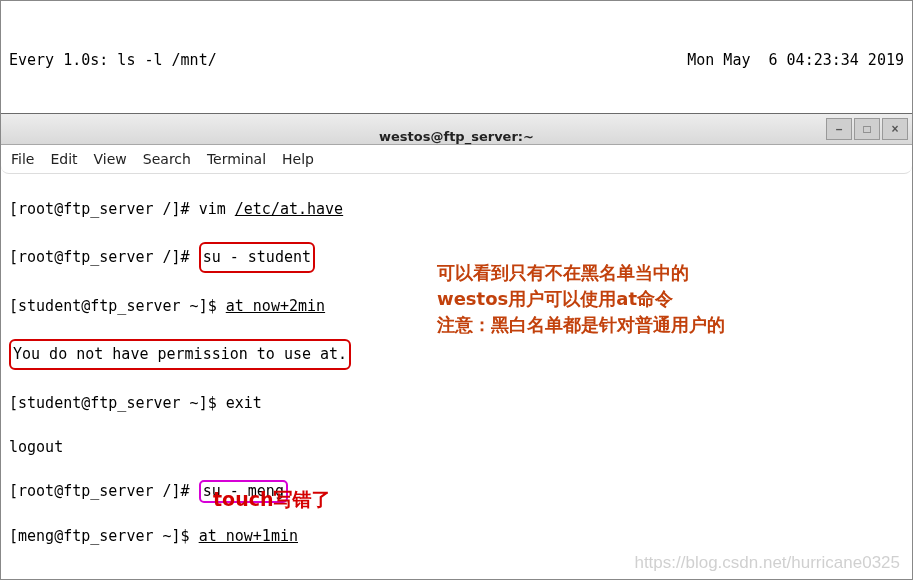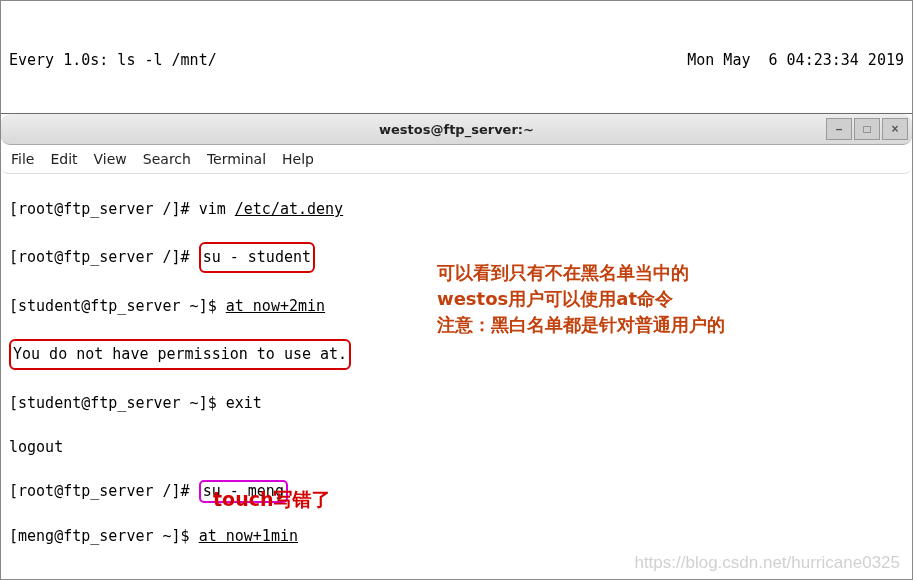--- a/index.html
+++ b/index.html
@@ -28,28 +28,27 @@
   top: 112px;
   width: 911px;
   background: #fff;
   border-top: 1px solid #6b6b6b;
 }
 .titlebar {
   height: 30px;
   background: linear-gradient(#ededed,#d9d9d9);
   border-bottom: 1px solid #a8a8a8;
   display: flex;
-  align-items: center;
+  align-items: flex-end;
   justify-content: center;
   position: relative;
   font-family: "DejaVu Sans", sans-serif;
   font-size: 13px;
   font-weight: bold;
   color: #222;
-  border-radius: 9px;
 }
 .winbtns {
   position: absolute;
   right: 4px;
   top: 4px;
   display: flex;
   gap: 2px;
 }
 .winbtn {
   width: 24px;
@@ -134,21 +133,21 @@
   <div class="menubar">
     <span class="menuitem">File</span>
     <span class="menuitem">Edit</span>
     <span class="menuitem">View</span>
     <span class="menuitem">Search</span>
     <span class="menuitem">Terminal</span>
     <span class="menuitem">Help</span>
   </div>
 
   <div class="term">
-<div><span>[root@ftp_server /]# </span><span>vim </span><span class="underline-note">/etc/at.deny</span></div>
+<div><span>[root@ftp_server /]# </span><span>vim </span><span class="underline-note">/etc/at.have</span></div>
 <div><span>[root@ftp_server /]# </span><span class="box-red">su - student</span></div>
 <div><span>[student@ftp_server ~]$ </span><span class="underline-note">at now+2min</span></div>
 <div><span class="box-red">You do not have permission to use at.</span></div>
 <div><span>[student@ftp_server ~]$ </span><span>exit</span></div>
 <div>logout</div>
 <div><span>[root@ftp_server /]# </span><span class="box-magenta">su - meng</span></div>
 <div><span>[meng@ftp_server ~]$ </span><span class="underline-note">at now+1min</span></div>
 
 
 

